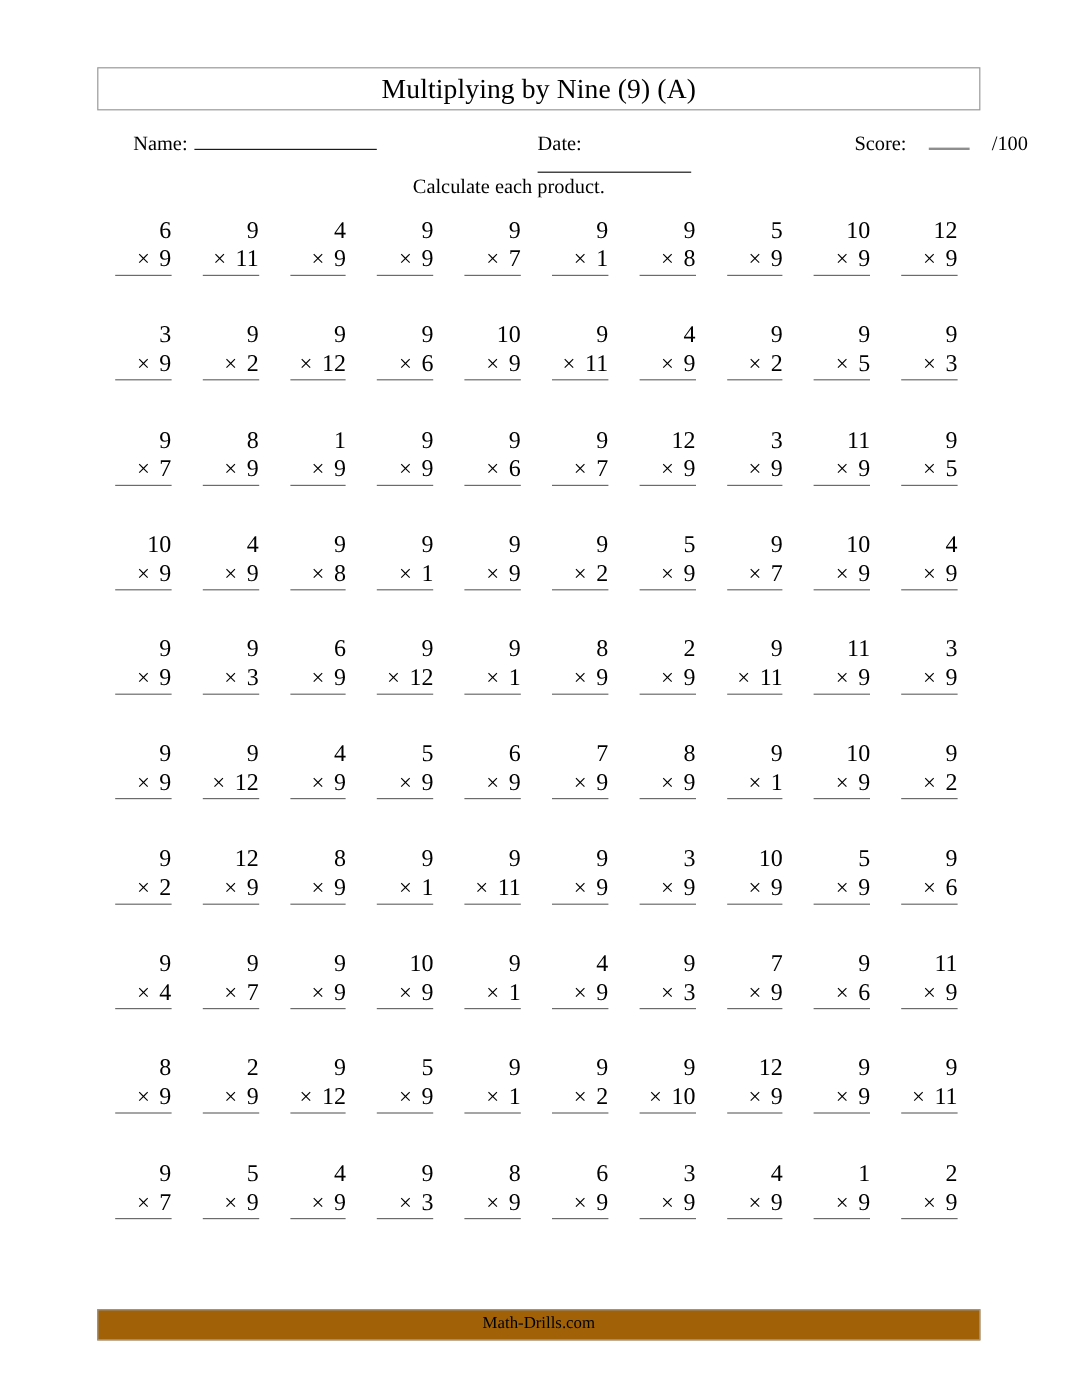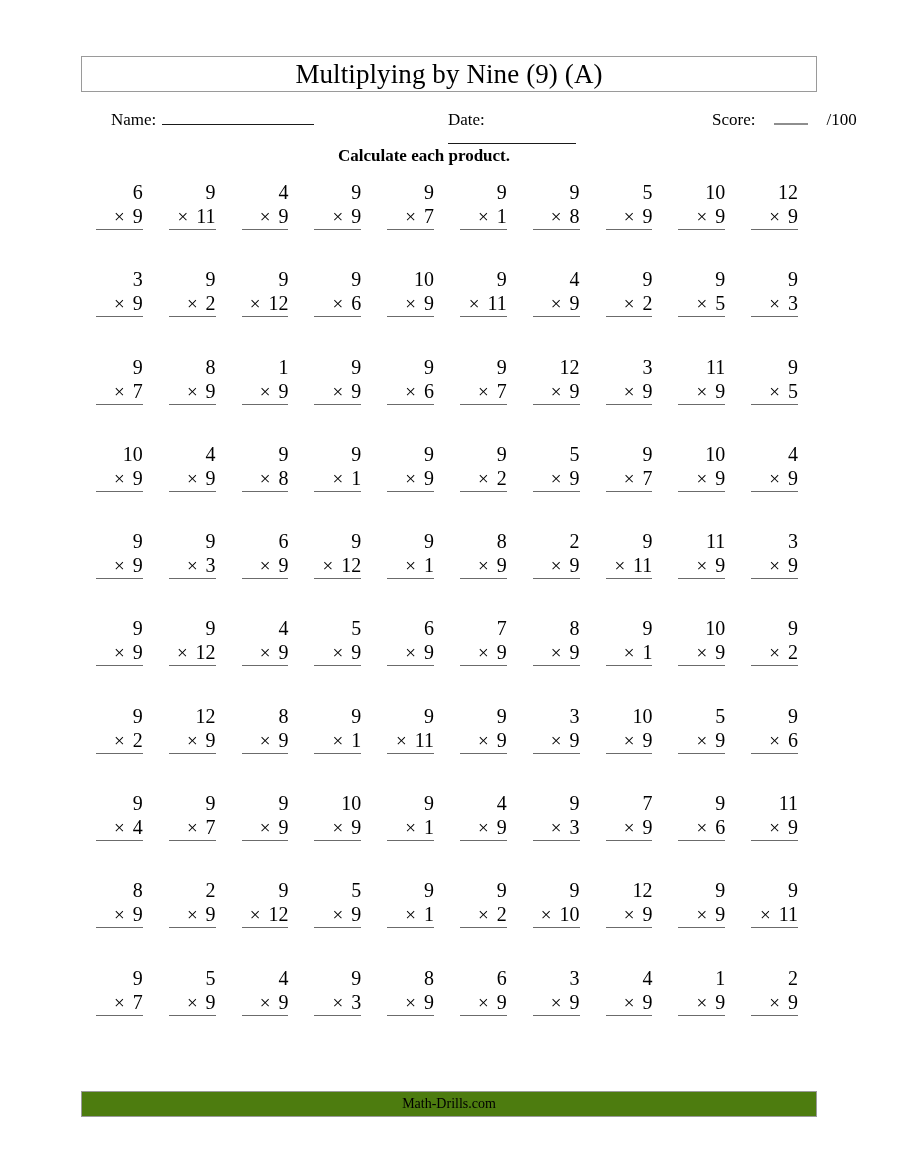--- a/index.html
+++ b/index.html
@@ -31,21 +31,21 @@
     width: 736px;
     height: 36px;
     border: 1px solid #9a9a9a;
     box-sizing: border-box;
     display: flex;
     align-items: center;
     justify-content: center;
     background: #ffffff;
   }
   .title-text {
-    font-size: 27px;
+    font-size: 23px;
     line-height: 1;
     letter-spacing: 0.1px;
     white-space: nowrap;
   }
 
   
   .header-row {
     position: absolute;
     left: 0;
     top: 110px;
@@ -79,21 +79,20 @@
   #score-item { left: 680px; top: 0; gap: 13px; }
 
   
   .instruction {
     position: absolute;
     left: 0;
     top: 146px;
     width: 848px;
     text-align: center;
     font-size: 17px;
-    font-weight: bold;
   }
 
   
   .grid {
     position: absolute;
     left: 92px;
     top: 180px;
     width: 728px;
   }
   .prow {
@@ -134,21 +133,21 @@
     position: absolute;
     left: 81px;
     top: 1091px;
     width: 736px;
     height: 26px;
     border: 1px solid #9a9a9a;
     box-sizing: border-box;
     display: flex;
     align-items: center;
     justify-content: center;
-    background: #4d7c0f;
+    background: #a16207;
   }
   .footer-text {
     font-size: 14px;
     line-height: 1;
   }
 </style>
 </head>
 <body>
 
 <div class="page">

